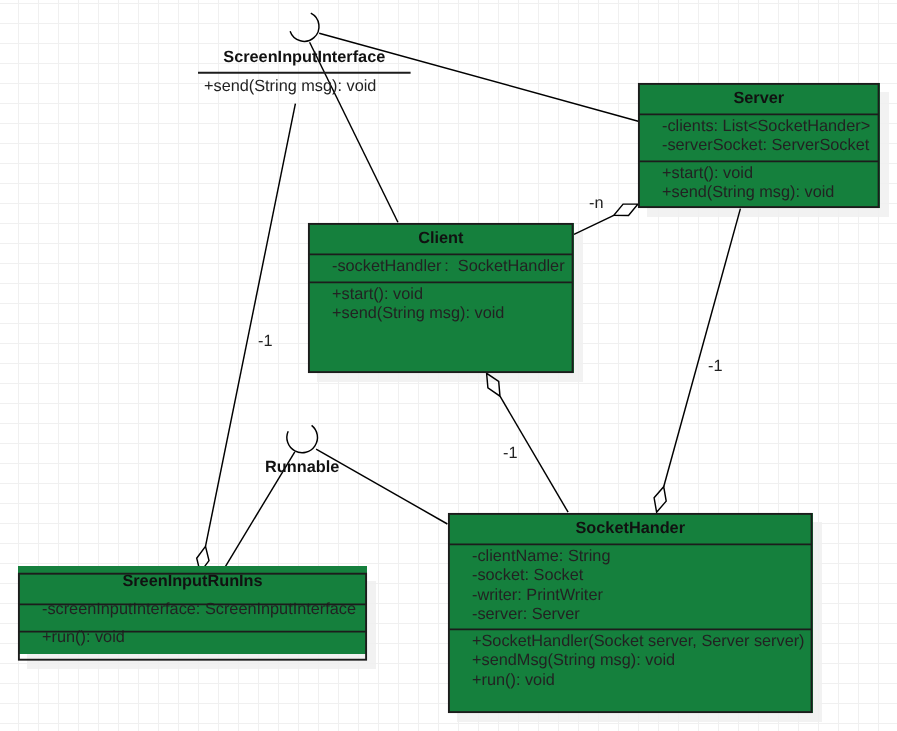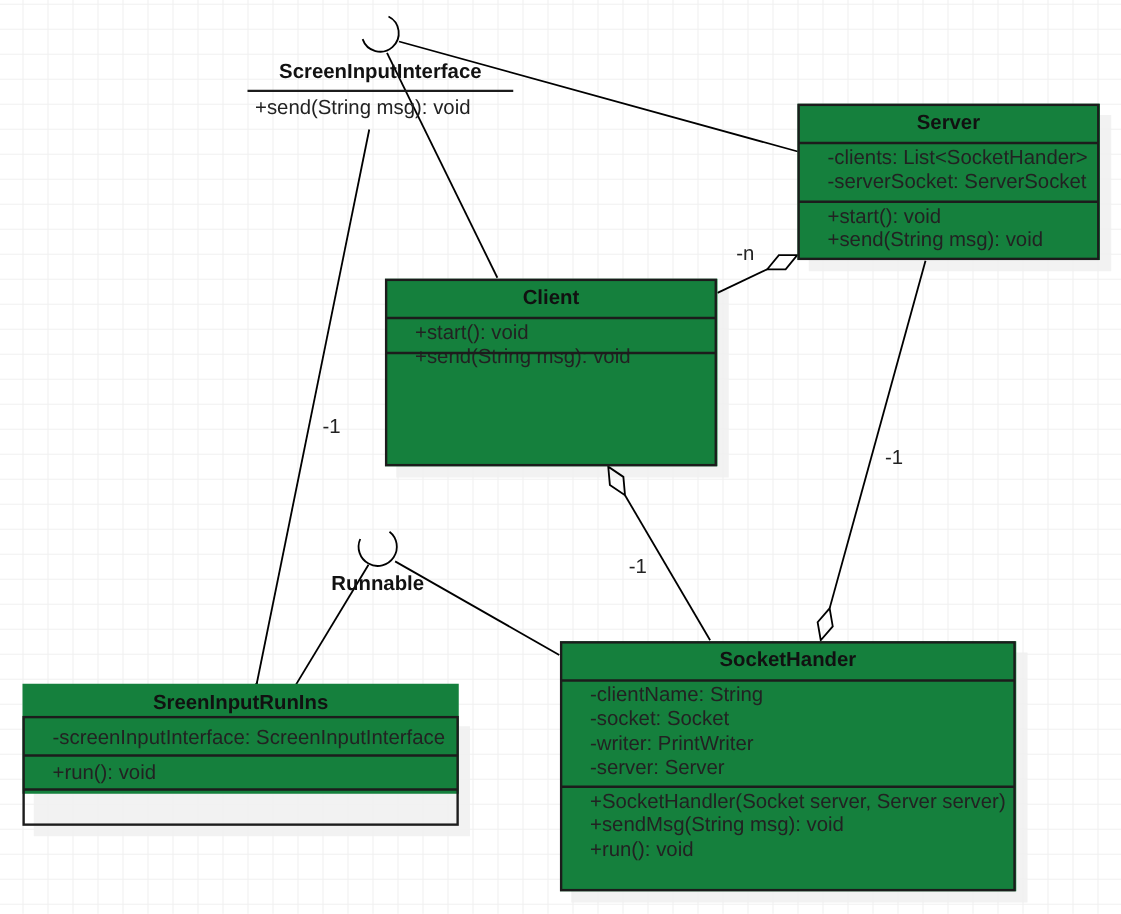--- a/index.html
+++ b/index.html
@@ -101,20 +101,23 @@
       <div class="row">-serverSocket: ServerSocket</div>
     </div>
     <div class="sect" style="height:47px;">
       <div class="row">+start(): void</div>
       <div class="row">+send(String msg): void</div>
     </div>
   </div>
 
   <div class="uml" id="box-client" style="left:308px;top:223px;width:265.5px;height:150px;">
     <div class="title" style="height:30.4px;">Client</div>
+    <div class="sect" style="height:28px;">
+      <div class="row">-socketHandler :  SocketHandler</div>
+    </div>
     <div class="sect" style="height:90.8px;">
       <div class="row">+start(): void</div>
       <div class="row">+send(String msg): void</div>
     </div>
   </div>
 
   <div class="uml" id="box-sockethander" style="left:448px;top:513px;width:364.5px;height:200px;">
     <div class="title" style="height:30.4px;">SocketHander</div>
     <div class="sect" style="height:85px;">
       <div class="row">-clientName: String</div>
@@ -122,21 +125,21 @@
       <div class="row">-writer: PrintWriter</div>
       <div class="row">-server: Server</div>
     </div>
     <div class="sect" style="height:84px;">
       <div class="row">+SocketHandler(Socket server, Server server)</div>
       <div class="row">+sendMsg(String msg): void</div>
       <div class="row">+run(): void</div>
     </div>
   </div>
 
-  <div class="uml" id="box-runins" style="left:18px;top:547px;width:349px;height:87.8px;">
+  <div class="uml" id="box-runins" style="left:18px;top:566px;width:349px;height:87.8px;">
     <div class="title" style="height:30.4px;">SreenInputRunIns</div>
     <div class="sect" style="height:27.4px;">
       <div class="row">-screenInputInterface: ScreenInputInterface</div>
     </div>
     <div class="sect" style="height:29px;">
       <div class="row">+run(): void</div>
     </div>
   </div>
 
   <svg class="outlines" viewBox="0 0 897 731">

